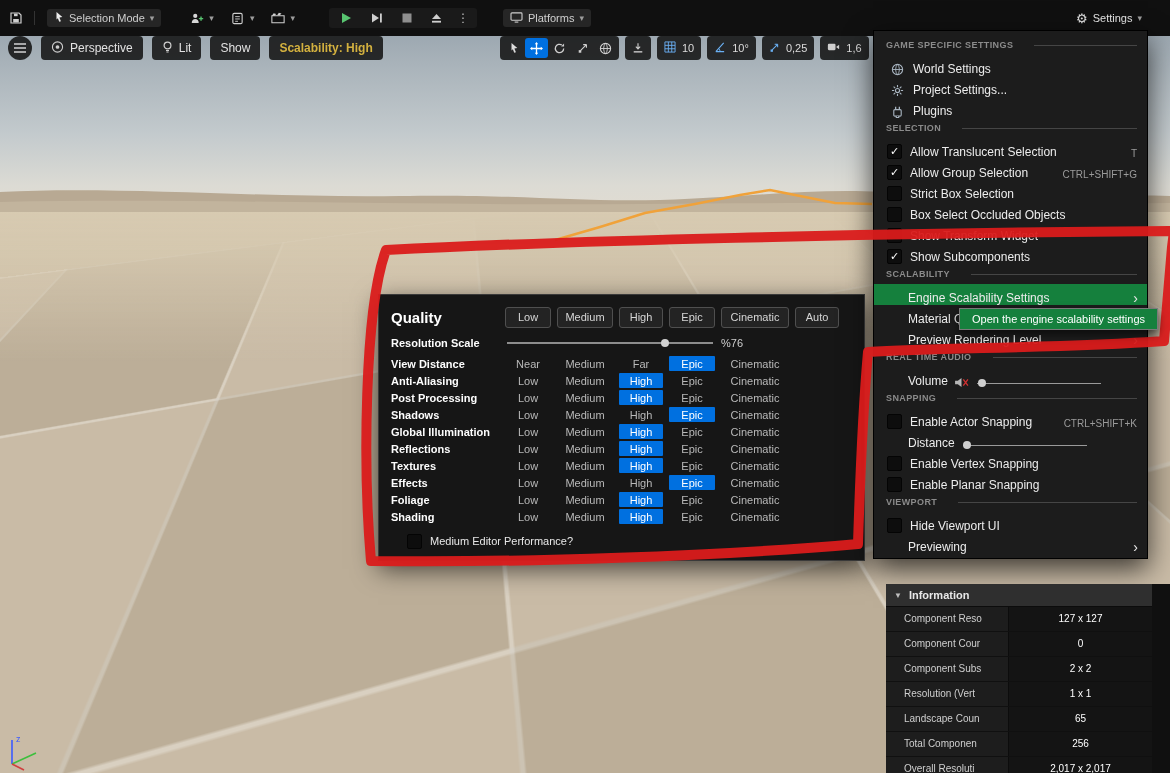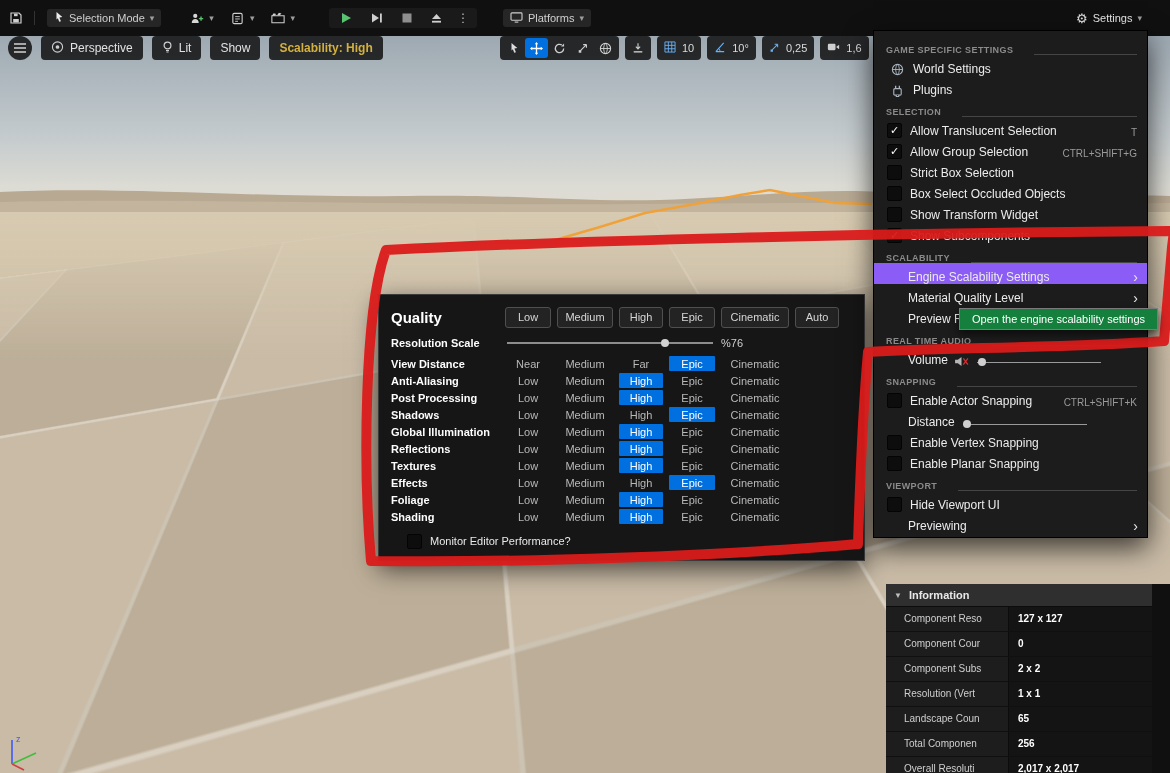--- a/index.html
+++ b/index.html
@@ -72,25 +72,25 @@
   .q-resrow{height:20px;margin-bottom:2px;}
   .q-monitor{display:flex;align-items:center;gap:8px;margin-top:7px;padding-left:16px;height:18px;}
   .q-monitor-label{font-size:11px;color:#e8e8e8;}
 
   .cb{width:13px;height:13px;background:#0d0d0d;border:1px solid #040404;border-radius:2px;color:#fff;
       font-size:11px;line-height:13px;text-align:center;flex:none;box-sizing:content-box;}
 
   
   .settings-menu{position:absolute;left:873px;top:30px;width:275px;z-index:40;background:#1c1c1c;
                  border:1px solid #000;box-shadow:0 10px 26px rgba(0,0,0,.7);padding:4px 0;box-sizing:border-box;}
-  .menu-header{display:flex;align-items:flex-end;height:20px;padding:0 10px 0 12px;gap:13px;}
+  .menu-header{display:flex;align-items:center;height:20px;padding:0 10px 0 12px;gap:13px;}
   .mh-text{font-size:9px;font-weight:bold;color:#8b8b8b;letter-spacing:.4px;white-space:nowrap;}
   .mh-line{flex:1;height:1px;background:#454545;margin-left:8px;}
   .menu-item{height:21px;display:flex;align-items:flex-end;padding-left:13px;font-size:12px;color:#ececec;}
-  .menu-item.hl{background:#8b5cf6;}
+  .menu-item.hl{background:#15803d;}
   .mi-spacer{width:13px;flex:none;}
   .mi-icon{width:15px;display:flex;align-items:center;justify-content:center;flex:none;margin-left:3px;}
   .mi-label{margin-left:8px;white-space:nowrap;}
   .mi-shortcut{margin-left:auto;margin-right:10px;font-size:10px;color:#9b9b9b;white-space:nowrap;}
   .mi-chevron{margin-left:auto;margin-right:9px;color:#e8e8e8;font-size:14px;line-height:14px;}
   .mi-slider{position:relative;width:124px;height:10px;margin-left:8px;flex:none;}
   .mi-slider .track{position:absolute;left:0;right:0;top:4.5px;height:1.5px;background:#9a9a9a;}
   .mi-slider .knob{position:absolute;top:1px;width:8px;height:8px;border-radius:50%;background:#cfcfcf;margin-left:-2px;}
   .mi-muted{margin-left:6px;flex:none;display:flex;}
 
@@ -100,22 +100,22 @@
 
   
   .info-panel{position:absolute;left:886px;top:584px;right:0;bottom:0;z-index:45;background:#191919;}
   .info-strip{position:absolute;right:0;top:0;bottom:0;width:18px;background:#101010;}
   .info-header{height:22px;margin-right:18px;background:#2f2f2f;display:flex;align-items:center;gap:7px;
                padding-left:8px;color:#e8e8e8;font-size:11px;font-weight:bold;border-bottom:1px solid #0c0c0c;}
   .tri{font-size:8px;color:#bdbdbd;}
   .info-row{display:flex;height:24px;margin-right:18px;border-bottom:1px solid #101010;background:#1d1d1d;}
   .info-label{width:104px;flex:none;padding-left:18px;font-size:10px;color:#cfcfcf;line-height:24px;
               white-space:nowrap;overflow:hidden;}
-  .info-value{flex:1;background:#141414;padding-left:9px;font-size:10px;font-weight:bold;color:#fff;
-              line-height:24px;white-space:nowrap;overflow:hidden;border-left:1px solid #0c0c0c;}
+  .info-value{flex:1;background:#141414;font-size:10px;font-weight:normal;color:#fff;
+              line-height:24px;white-space:nowrap;overflow:hidden;border-left:1px solid #0c0c0c;text-align:center;}
 
   
   .annotation{position:absolute;inset:0;z-index:60;pointer-events:none;}
   .axis-gizmo{position:absolute;left:2px;top:726px;z-index:22;}
   .spline{position:absolute;left:0;top:140px;width:1170px;height:110px;}
 </style>
 </head>
 <body>
 
 <div id="stage">
@@ -428,37 +428,46 @@
           <span class="q-label">Shading</span>
           <span class="q-cell" style="grid-column: 2;">Low</span>
           <span class="q-cell" style="grid-column: 3;">Medium</span>
           <span class="q-cell q-sel" style="grid-column: 4;">High</span>
           <span class="q-cell" style="grid-column: 5;">Epic</span>
           <span class="q-cell" style="grid-column: 6;">Cinematic</span>
         </div>
       </div>
     <div class="q-monitor">
       <span class="cb"></span>
-      <span class="q-monitor-label">Monitor Editor Performance?</span>
+      <span class="q-monitor-label">Medium Editor Performance?</span>
     </div>
   </div>
 
   <div class="settings-menu" id="settings-menu">
       <div class="menu-header">
         <span class="mh-text">GAME SPECIFIC SETTINGS</span>
         <span class="mh-line"></span>
       </div>
       <div class="menu-item">
         <span class="mi-icon">
           <svg width="13" height="13" viewBox="0 0 14 14">
             <circle cx="7" cy="7" r="5.5" fill="none" stroke="#a8b4c0" stroke-width="1.2"></circle>
             <path d="M1.5 7h11M7 1.5c2.6 2.6 2.6 8.4 0 11-2.6-2.6-2.6-8.4 0-11z" fill="none" stroke="#a8b4c0" stroke-width="1"></path>
           </svg>
         </span>
         <span class="mi-label">World Settings</span>
+      </div>
+      <div class="menu-item">
+        <span class="mi-icon">
+          <svg width="13" height="13" viewBox="0 0 14 14">
+            <circle cx="7" cy="7" r="2.2" fill="none" stroke="#a8b4c0" stroke-width="1.2"></circle>
+            <path d="M7 1v2.4M7 10.6V13M1 7h2.4M10.6 7H13M2.8 2.8l1.7 1.7M9.5 9.5l1.7 1.7M11.2 2.8L9.5 4.5M4.5 9.5l-1.7 1.7" stroke="#a8b4c0" stroke-width="1.2"></path>
+          </svg>
+        </span>
+        <span class="mi-label">Project Settings...</span>
       </div>
       <div class="menu-item">
         <span class="mi-icon">
           <svg width="13" height="13" viewBox="0 0 14 14">
             <rect x="3" y="5" width="8" height="7" rx="1.2" fill="none" stroke="#a8b4c0" stroke-width="1.2"></rect>
             <path d="M5 5V1.8M9 5V1.8M5.8 12v1.6h2.4V12" stroke="#a8b4c0" stroke-width="1.4"></path>
           </svg>
         </span>
         <span class="mi-label">Plugins</span>
       </div>

